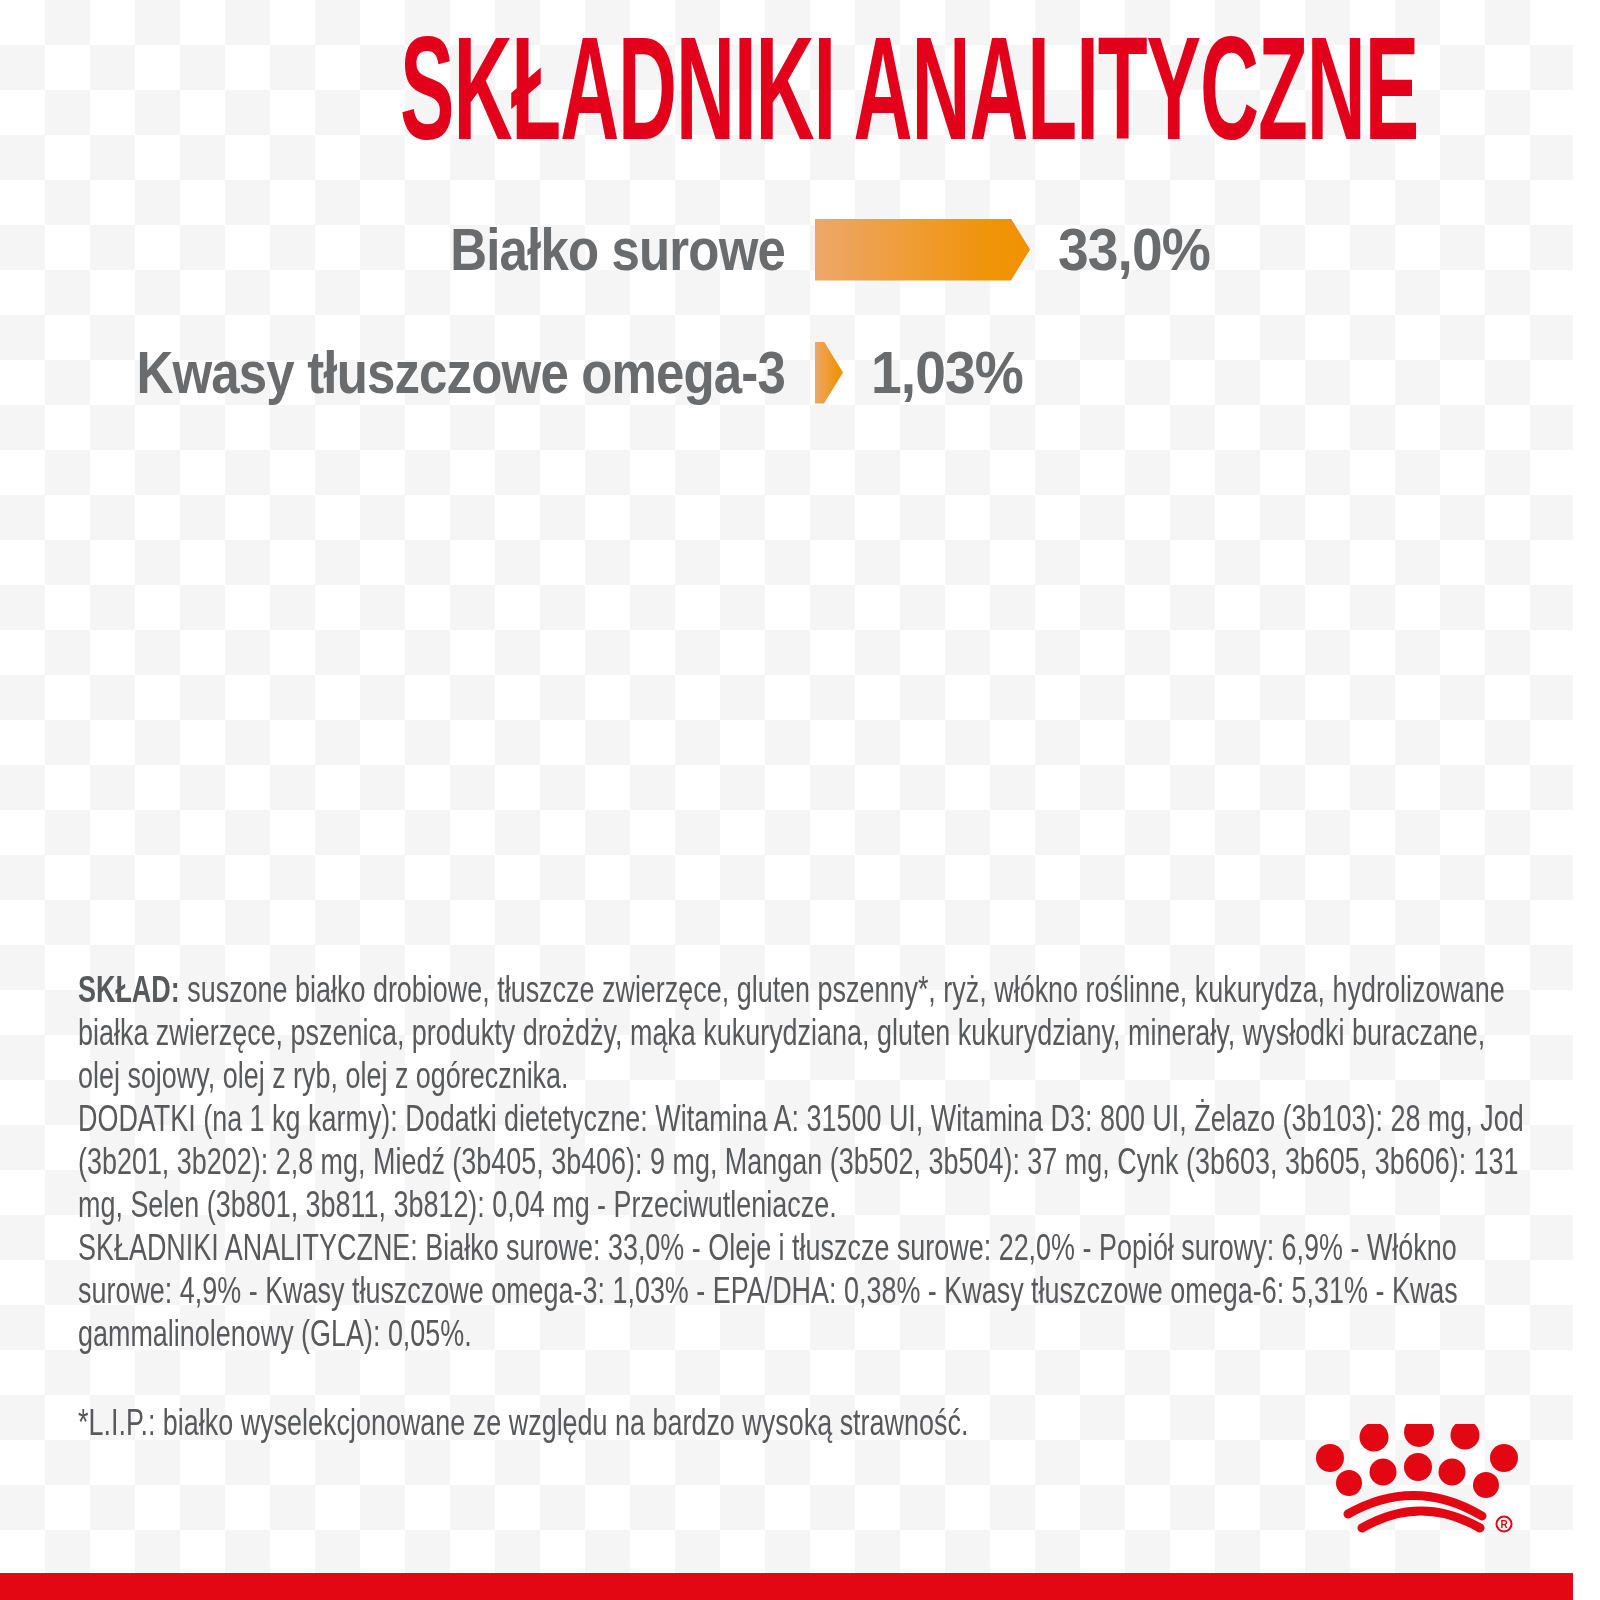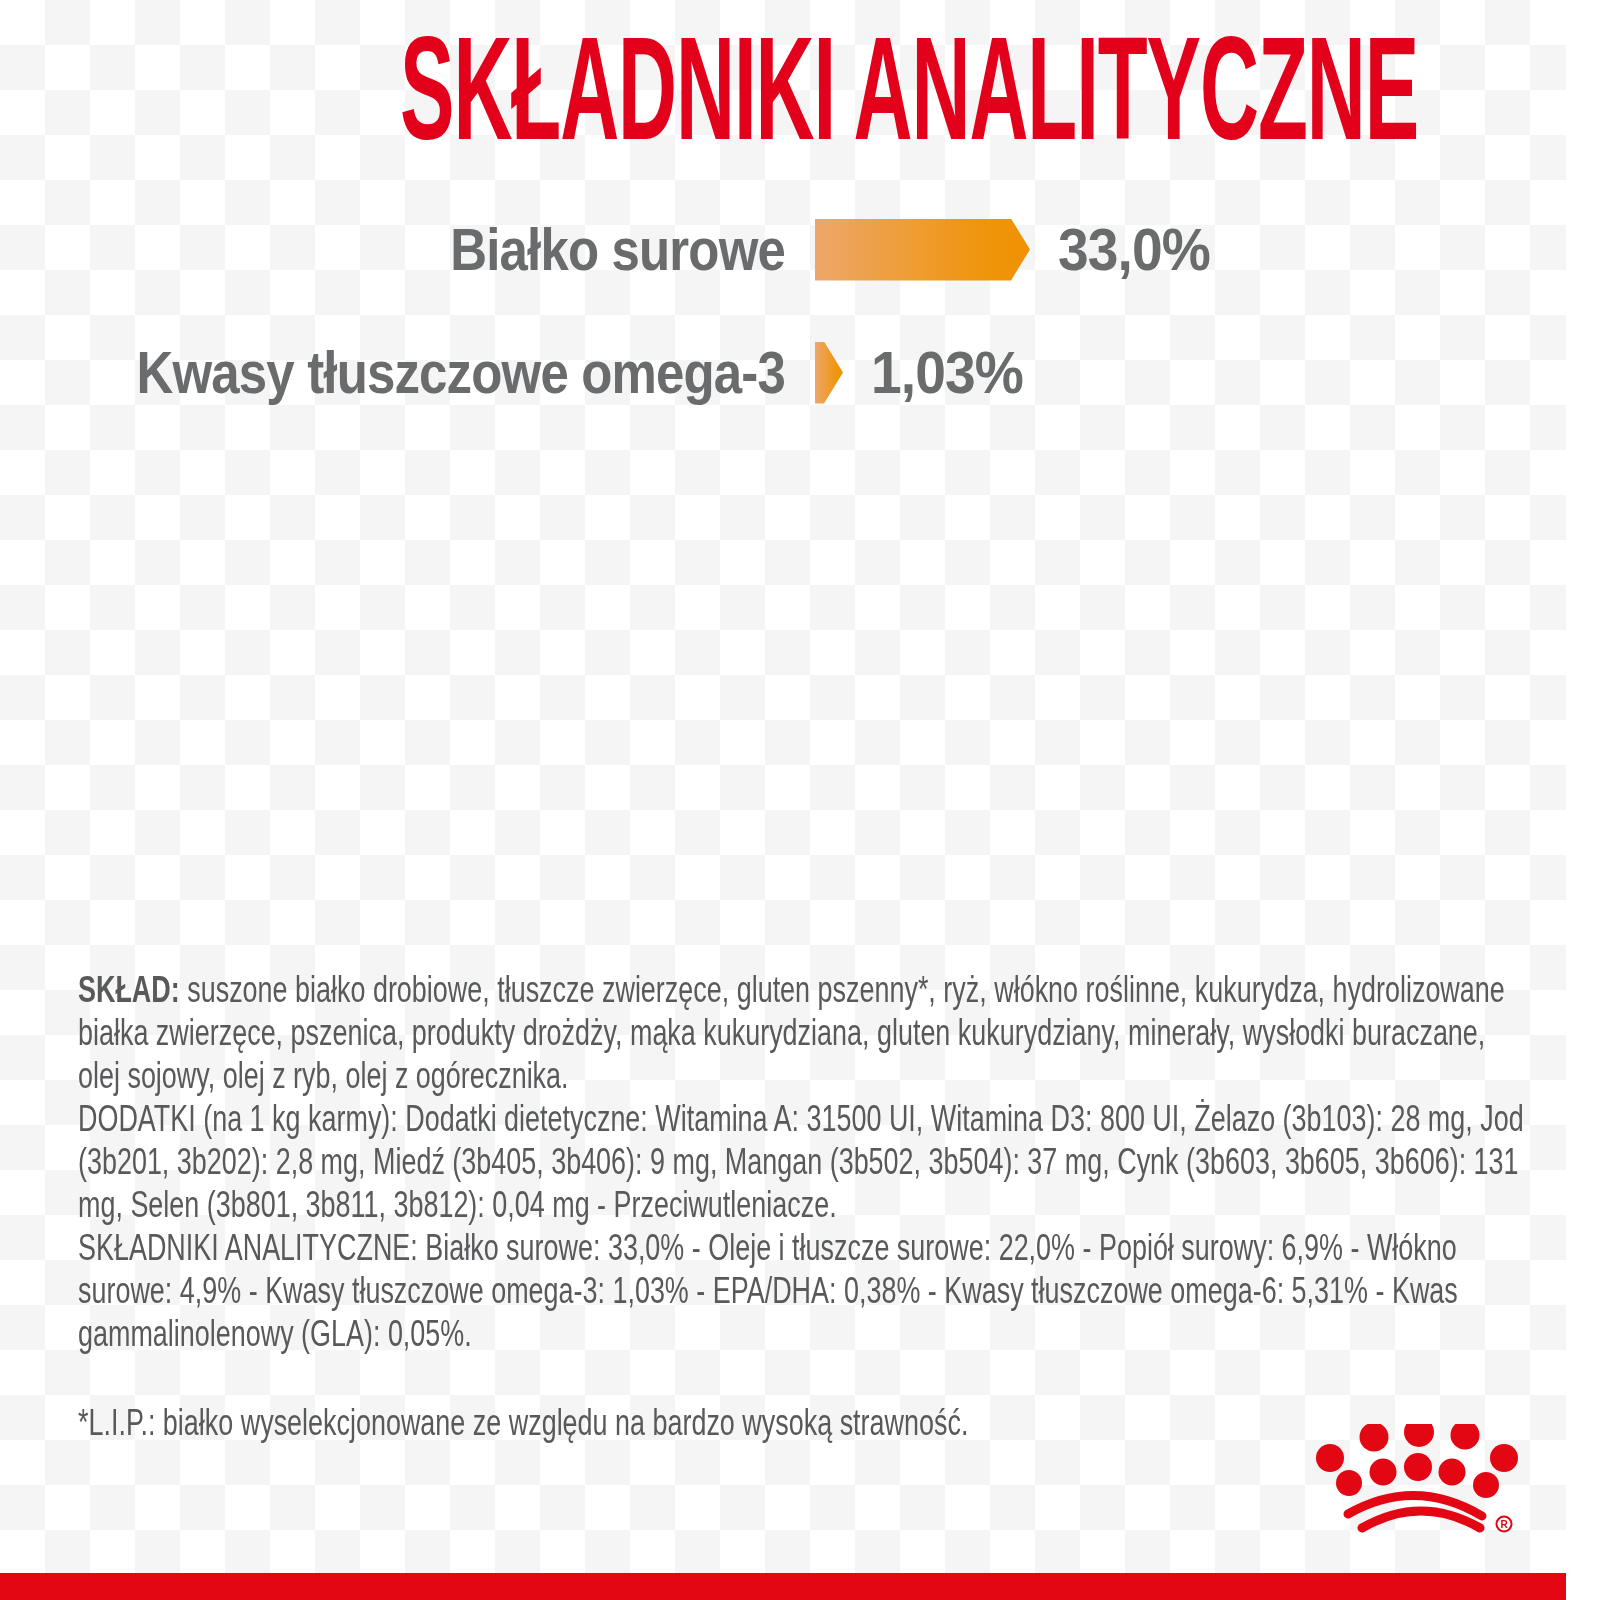--- a/index.html
+++ b/index.html
@@ -7,20 +7,21 @@
     position:relative;
     width:1566px;height:1600px;
     overflow:hidden;
     font-family:"Liberation Sans", sans-serif;
     background-color:#ffffff;
     background-image:
       linear-gradient(45deg, #f5f5f6 25%, transparent 25%, transparent 75%, #f5f5f6 75%),
       linear-gradient(45deg, #f5f5f6 25%, transparent 25%, transparent 75%, #f5f5f6 75%);
     background-size:90px 90px;
     background-position:0 0,45px 45px;
+    padding-left:7px;
   }
   .title{
     position:absolute;top:14px;left:0;width:1600px;
     text-align:center;white-space:nowrap;
   }
   .title span{
     display:inline-block;
     font-size:146px;font-weight:bold;line-height:150px;
     color:#e2001a;letter-spacing:-2px;
     transform:scaleX(0.56);transform-origin:50% 50%;

